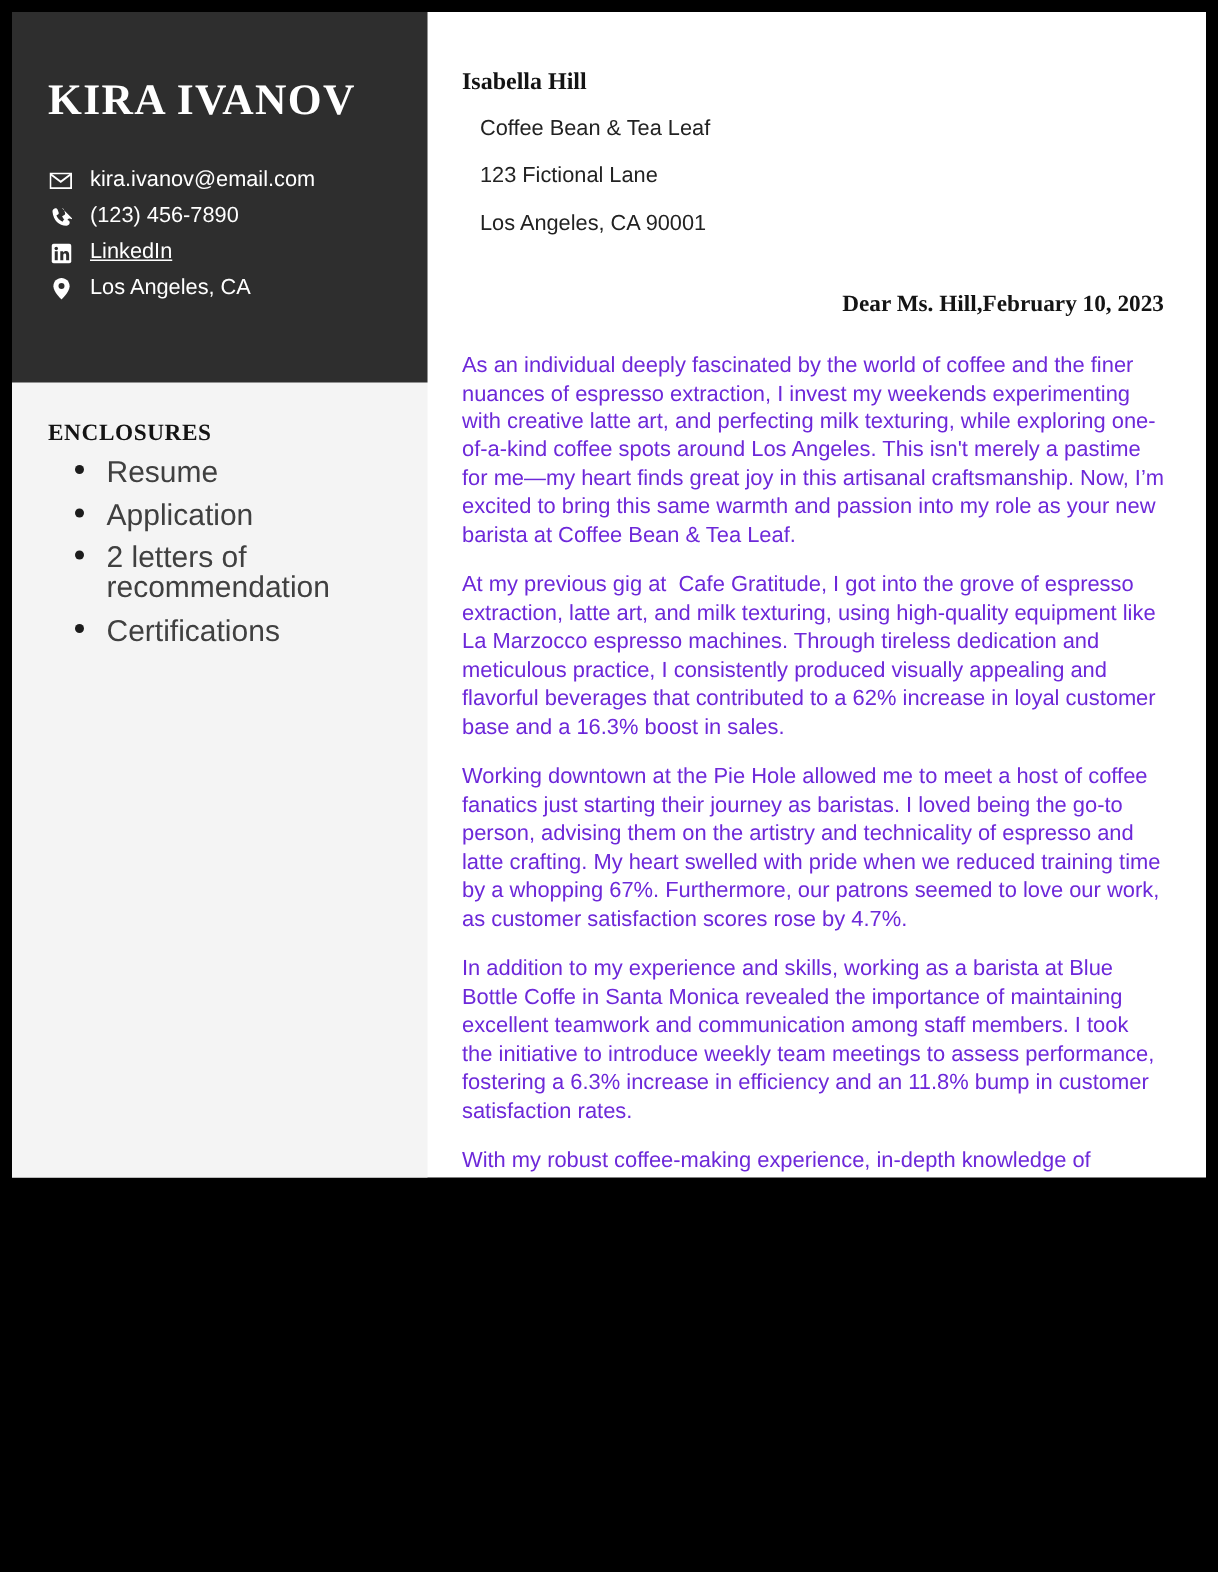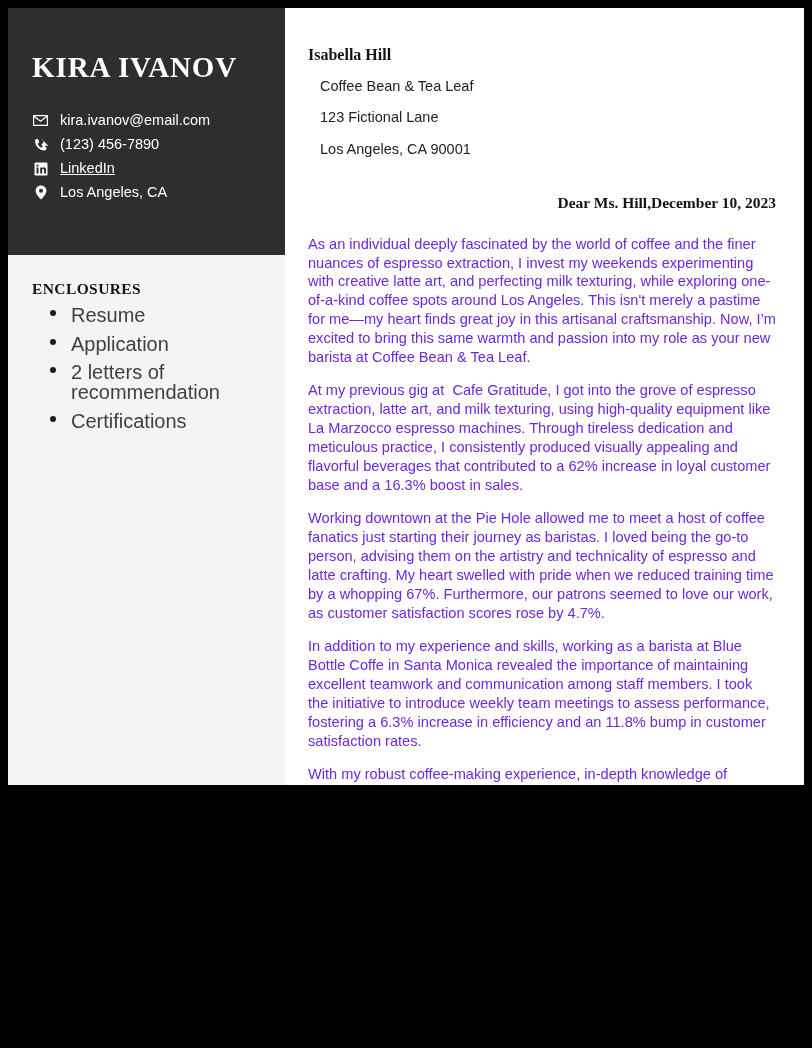--- a/index.html
+++ b/index.html
@@ -296,21 +296,21 @@
 
       <div class="recipient">
         <div class="recipient-name">Isabella Hill</div>
         <div class="recipient-line">Coffee Bean &amp; Tea Leaf</div>
         <div class="recipient-line">123 Fictional Lane</div>
         <div class="recipient-line">Los Angeles, CA 90001</div>
       </div>
 
       <div class="salutation-row">
         <div class="salutation">Dear Ms. Hill,</div>
-        <div class="letter-date">December 10, 2023</div>
+        <div class="letter-date">February 10, 2023</div>
       </div>
 
       <p class="body-par">As an individual deeply fascinated by the world of coffee and the finer nuances of espresso extraction, I invest my weekends experimenting with creative latte art, and perfecting milk texturing, while exploring one-of-a-kind coffee spots around Los Angeles. This isn't merely a pastime for me—my heart finds great joy in this artisanal craftsmanship. Now, I’m excited to bring this same warmth and passion into my role as your new barista at Coffee Bean &amp; Tea Leaf.</p>
       <p class="body-par">At my previous gig at  Cafe Gratitude, I got into the grove of espresso extraction, latte art, and milk texturing, using high-quality equipment like La Marzocco espresso machines. Through tireless dedication and meticulous practice, I consistently produced visually appealing and flavorful beverages that contributed to a 62% increase in loyal customer base and a 16.3% boost in sales.</p>
       <p class="body-par">Working downtown at the Pie Hole allowed me to meet a host of coffee fanatics just starting their journey as baristas. I loved being the go-to person, advising them on the artistry and technicality of espresso and latte crafting. My heart swelled with pride when we reduced training time by a whopping 67%. Furthermore, our patrons seemed to love our work, as customer satisfaction scores rose by 4.7%.</p>
       <p class="body-par">In addition to my experience and skills, working as a barista at Blue Bottle Coffe in Santa Monica revealed the importance of maintaining excellent teamwork and communication among staff members. I took the initiative to introduce weekly team meetings to assess performance, fostering a 6.3% increase in efficiency and an 11.8% bump in customer satisfaction rates.</p>
       <p class="body-par">With my robust coffee-making experience, in-depth knowledge of espresso extraction, and proven track record in team development, I’m confident in my ability to contribute to the success of Coffee Bean &amp; Tea Leaf as a skilled Barista. I look forward to discussing how my passion and expertise can enhance your customer's coffee experience and contribute to the enriching atmosphere of your establishment.</p>
 
       <div class="closing">Sincerely,</div>
       <div class="signature">Kira Ivanov</div>

